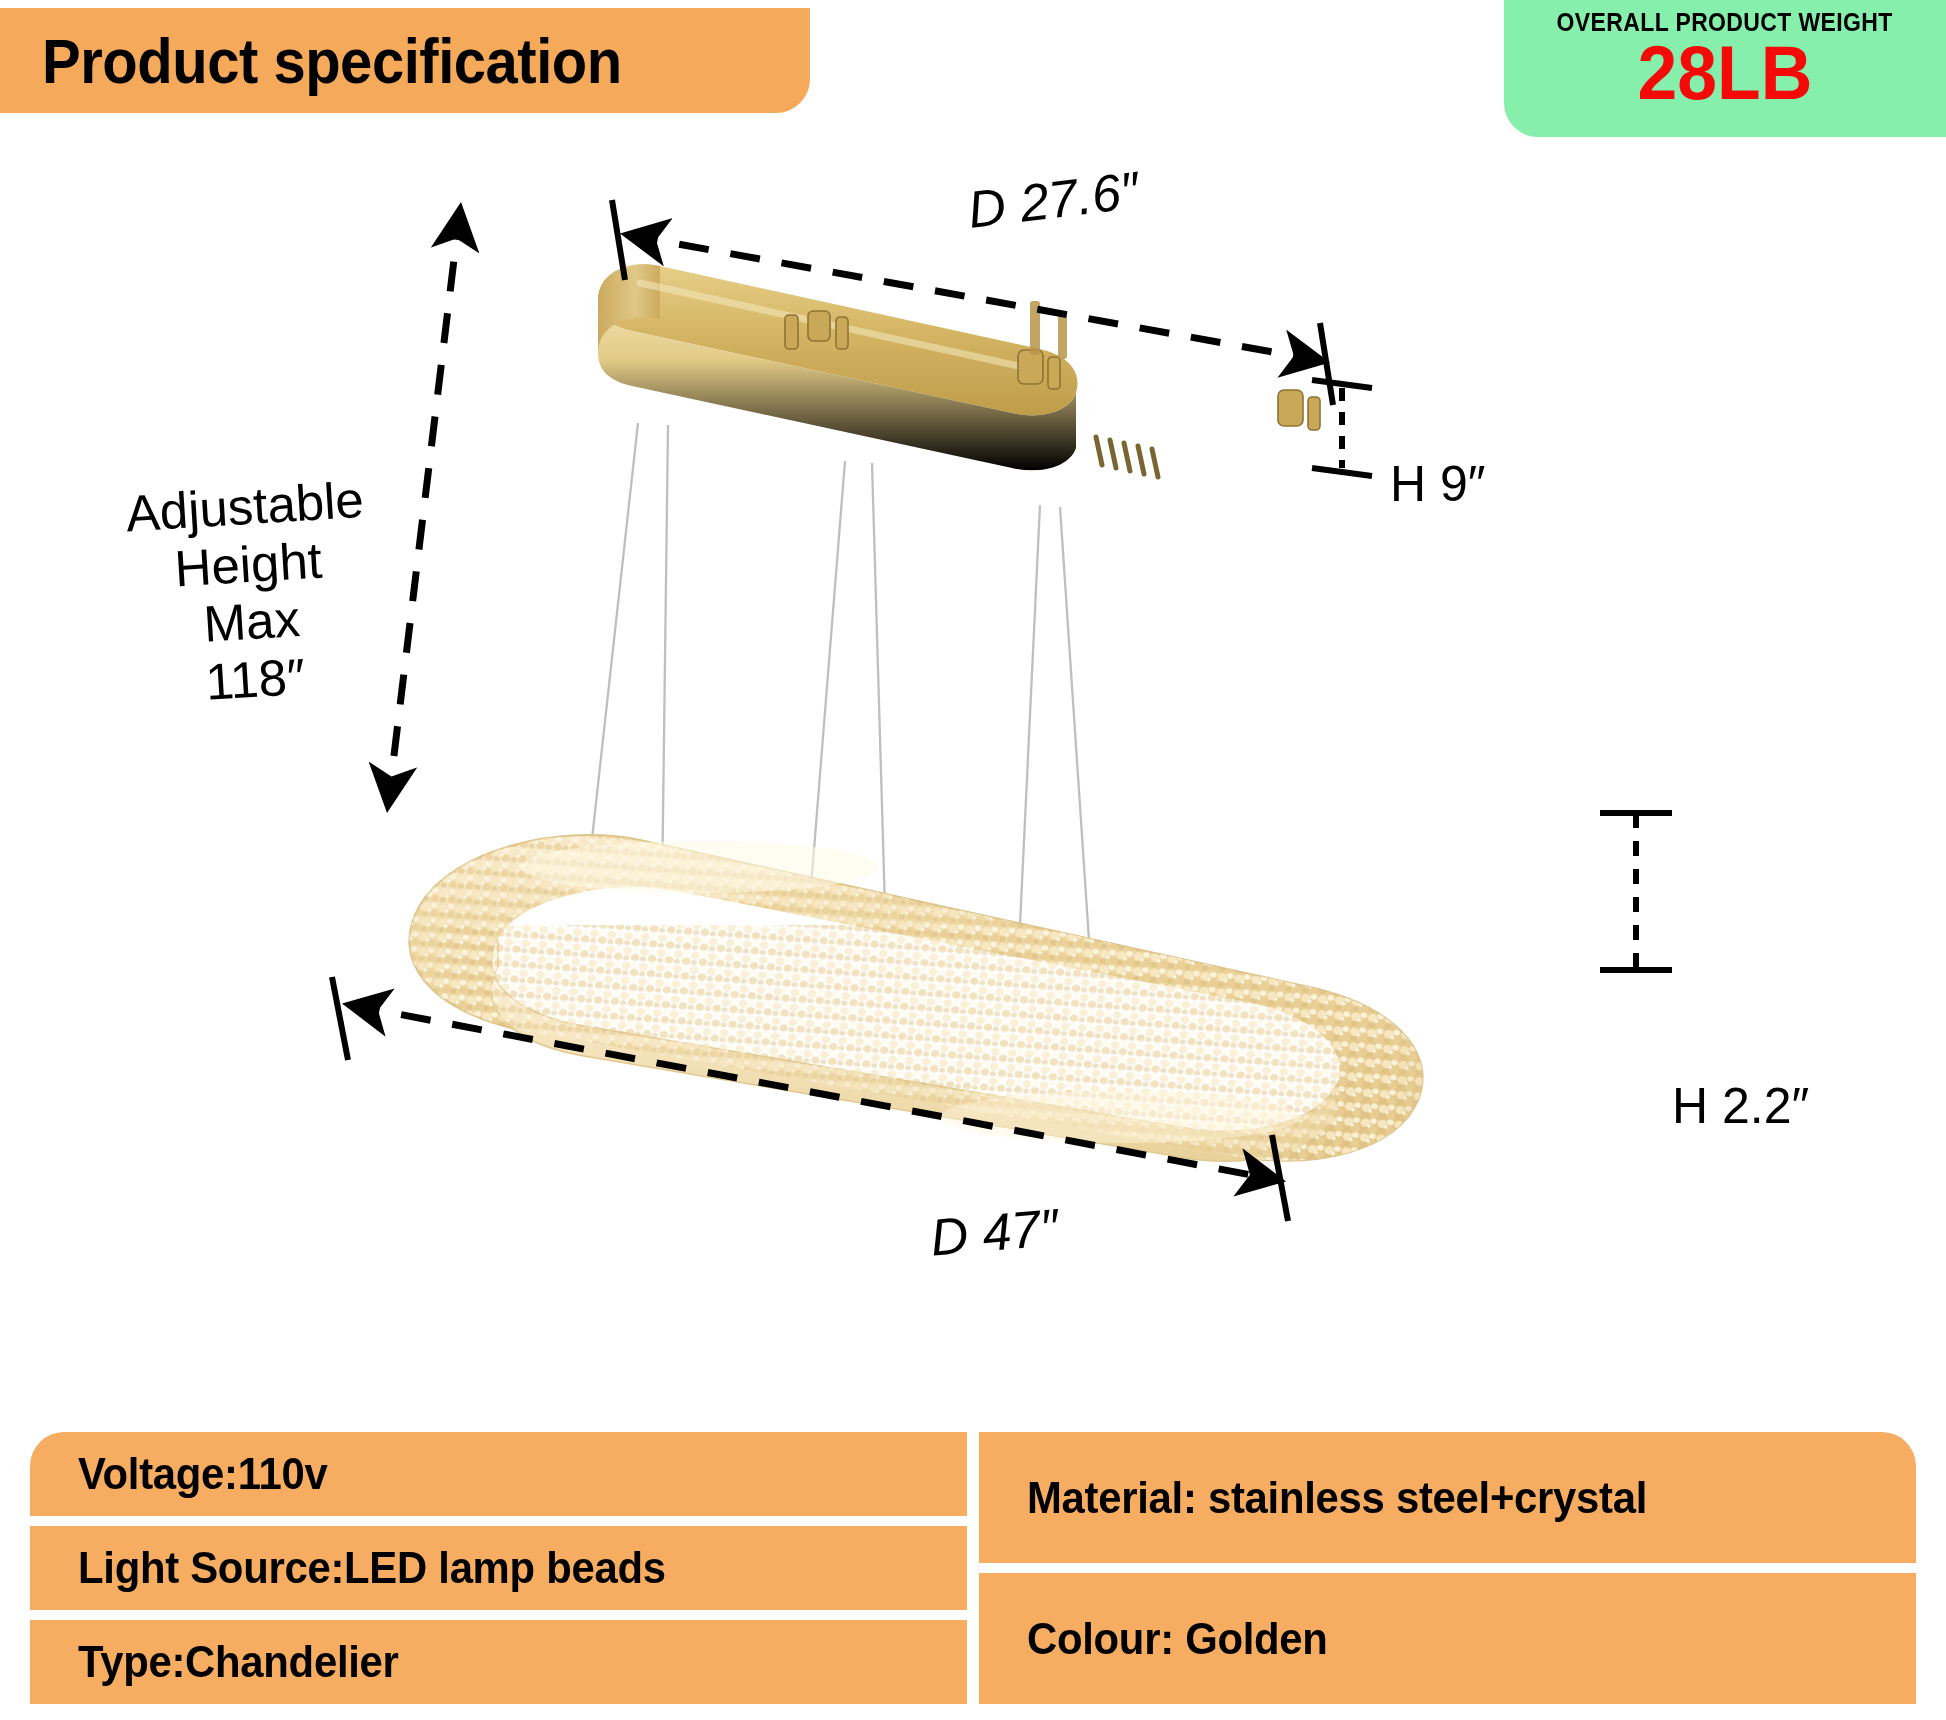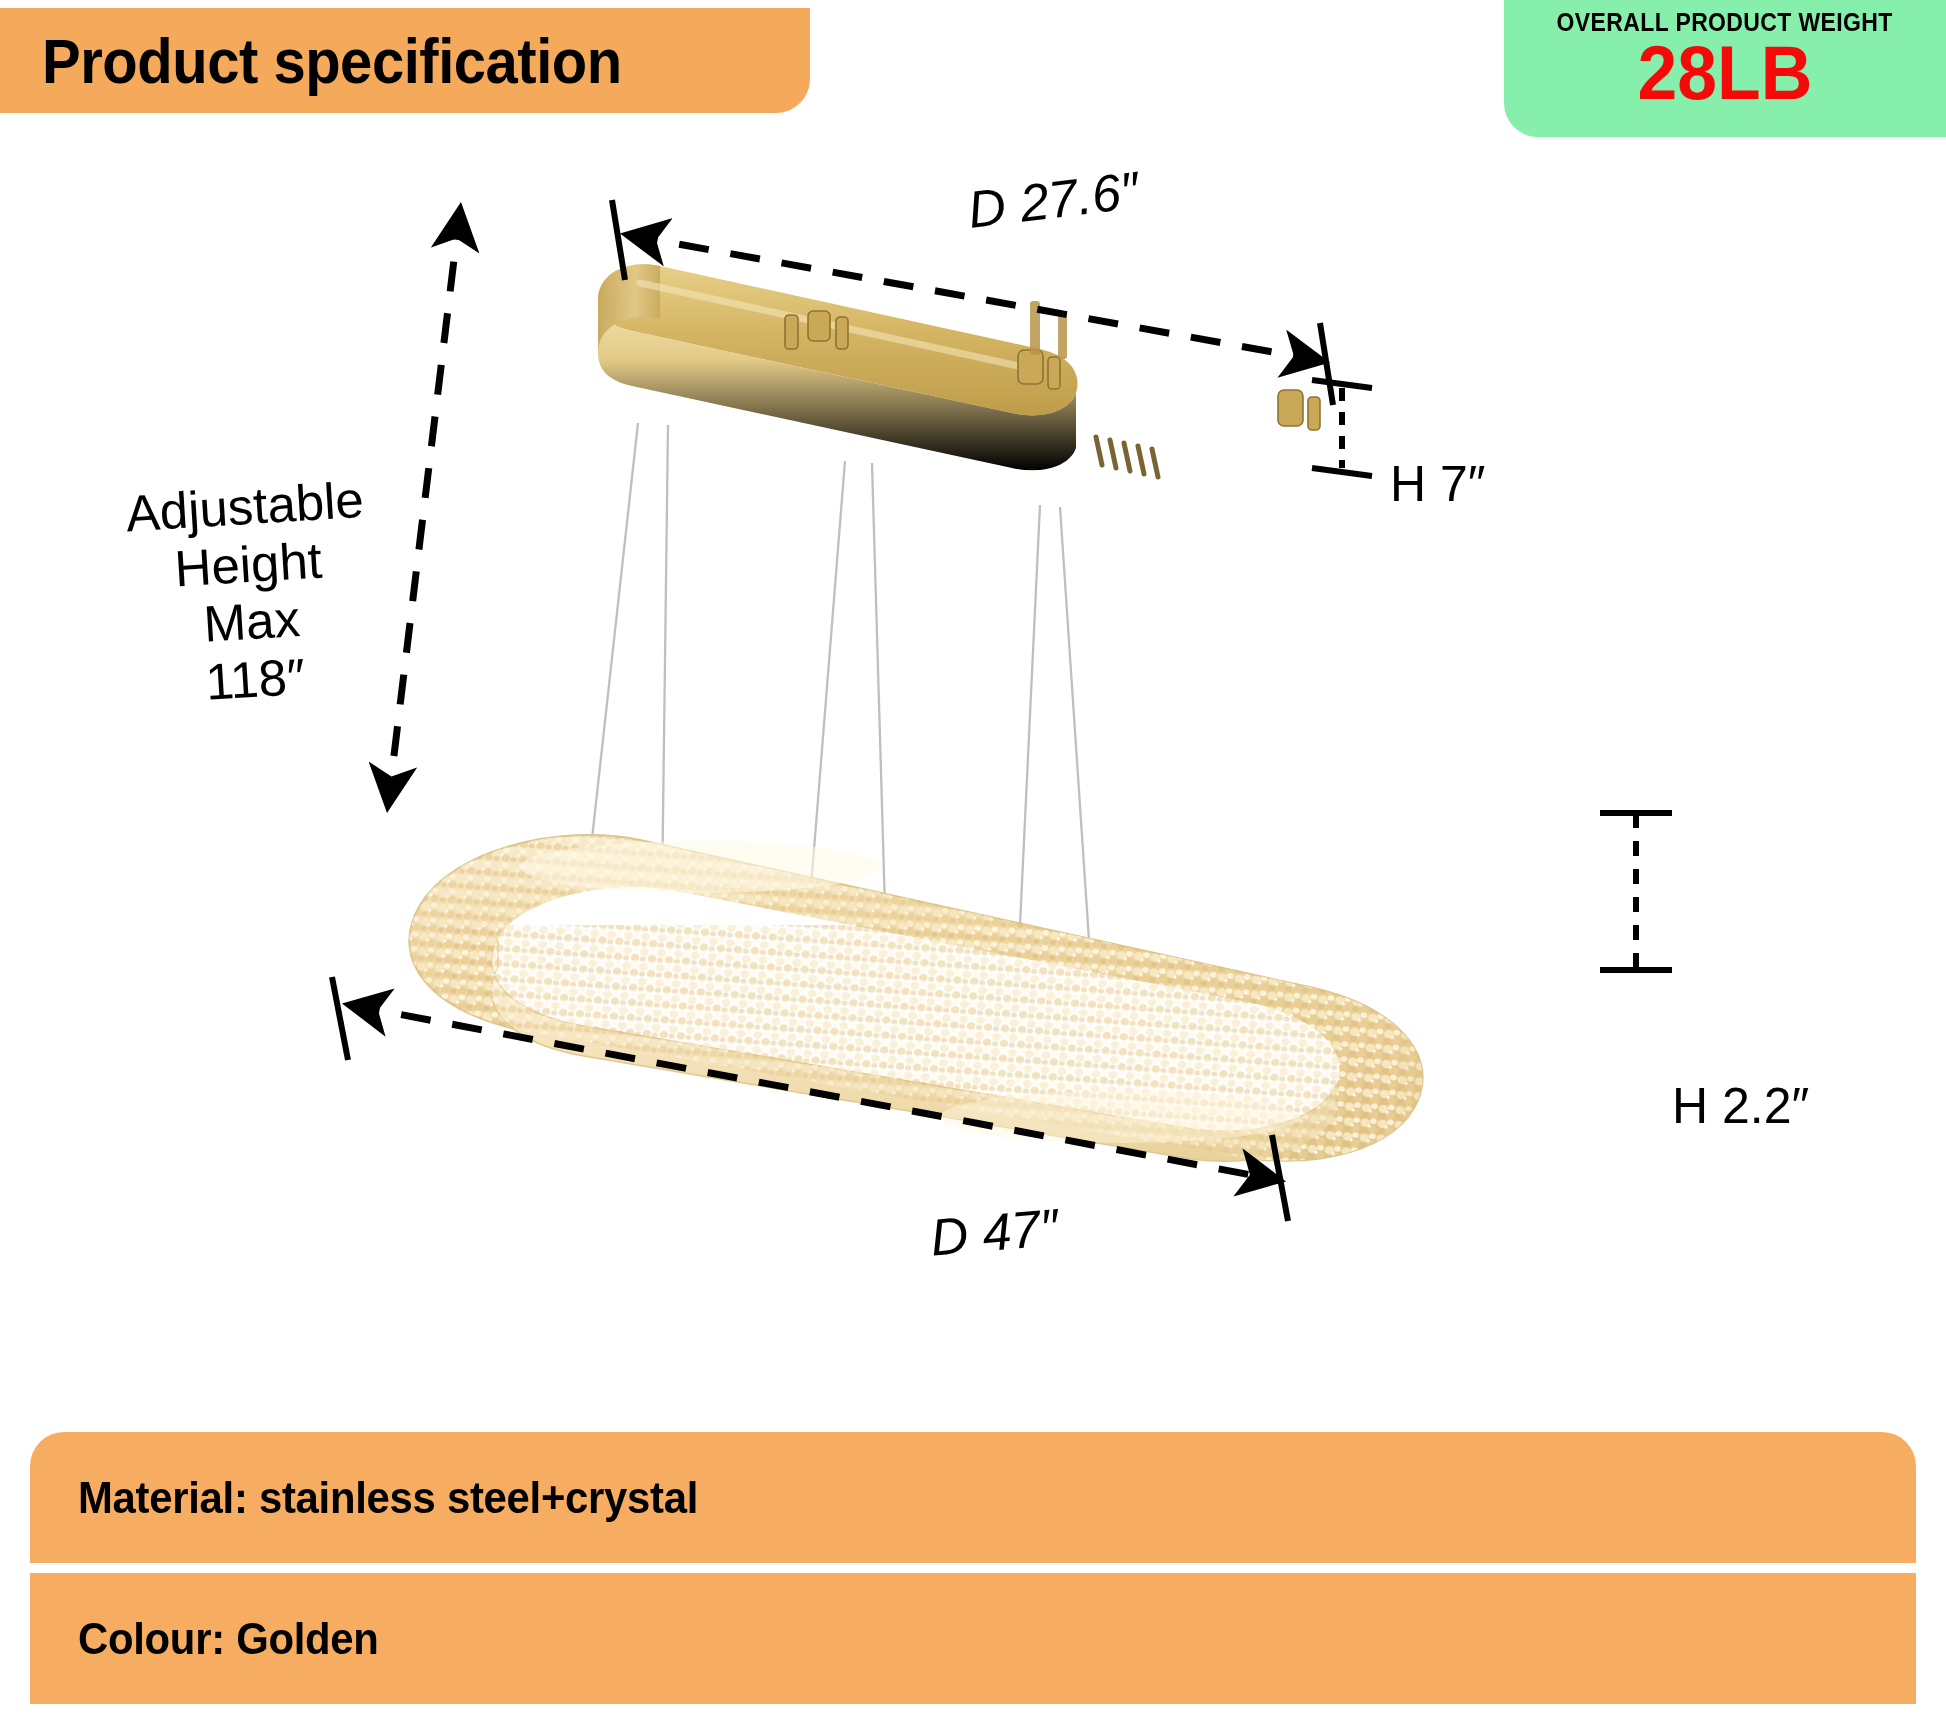--- a/index.html
+++ b/index.html
@@ -256,33 +256,44 @@
   </g>
 
   <g stroke="#000" fill="none" stroke-width="6">
     <line x1="1600" y1="708" x2="1672" y2="708"></line>
     <line x1="1600" y1="865" x2="1672" y2="865"></line>
     <line x1="1636" y1="708" x2="1636" y2="865" stroke-dasharray="15 13"></line>
   </g>
 </svg>
 
 <div class="dim-label" id="label-d276">D 27.6″</div>
-<div class="dim-label" id="label-h2">H 7″</div>
+<div class="dim-label" id="label-h2">H 9″</div>
 <div class="dim-label" id="label-d47">D 47″</div>
 <div class="dim-label" id="label-h25">H 2.2″</div>
 
 <div id="label-adjustable">
   <span>Adjustable</span>
   <span>Height</span>
   <span>Max</span>
   <span>118″</span>
 </div>
 
 <div id="spec-table">
   <div class="spec-col">
     <div class="spec-cell">
+      <span>Voltage:110v</span>
+    </div>
+    <div class="spec-cell">
+      <span>Light Source:LED lamp beads</span>
+    </div>
+    <div class="spec-cell">
+      <span>Type:Chandelier</span>
+    </div>
+  </div>
+  <div class="spec-col">
+    <div class="spec-cell">
       <span>Material: stainless steel+crystal</span>
     </div>
     <div class="spec-cell">
       <span>Colour: Golden</span>
     </div>
   </div>
 </div>
 
 </body></html>

